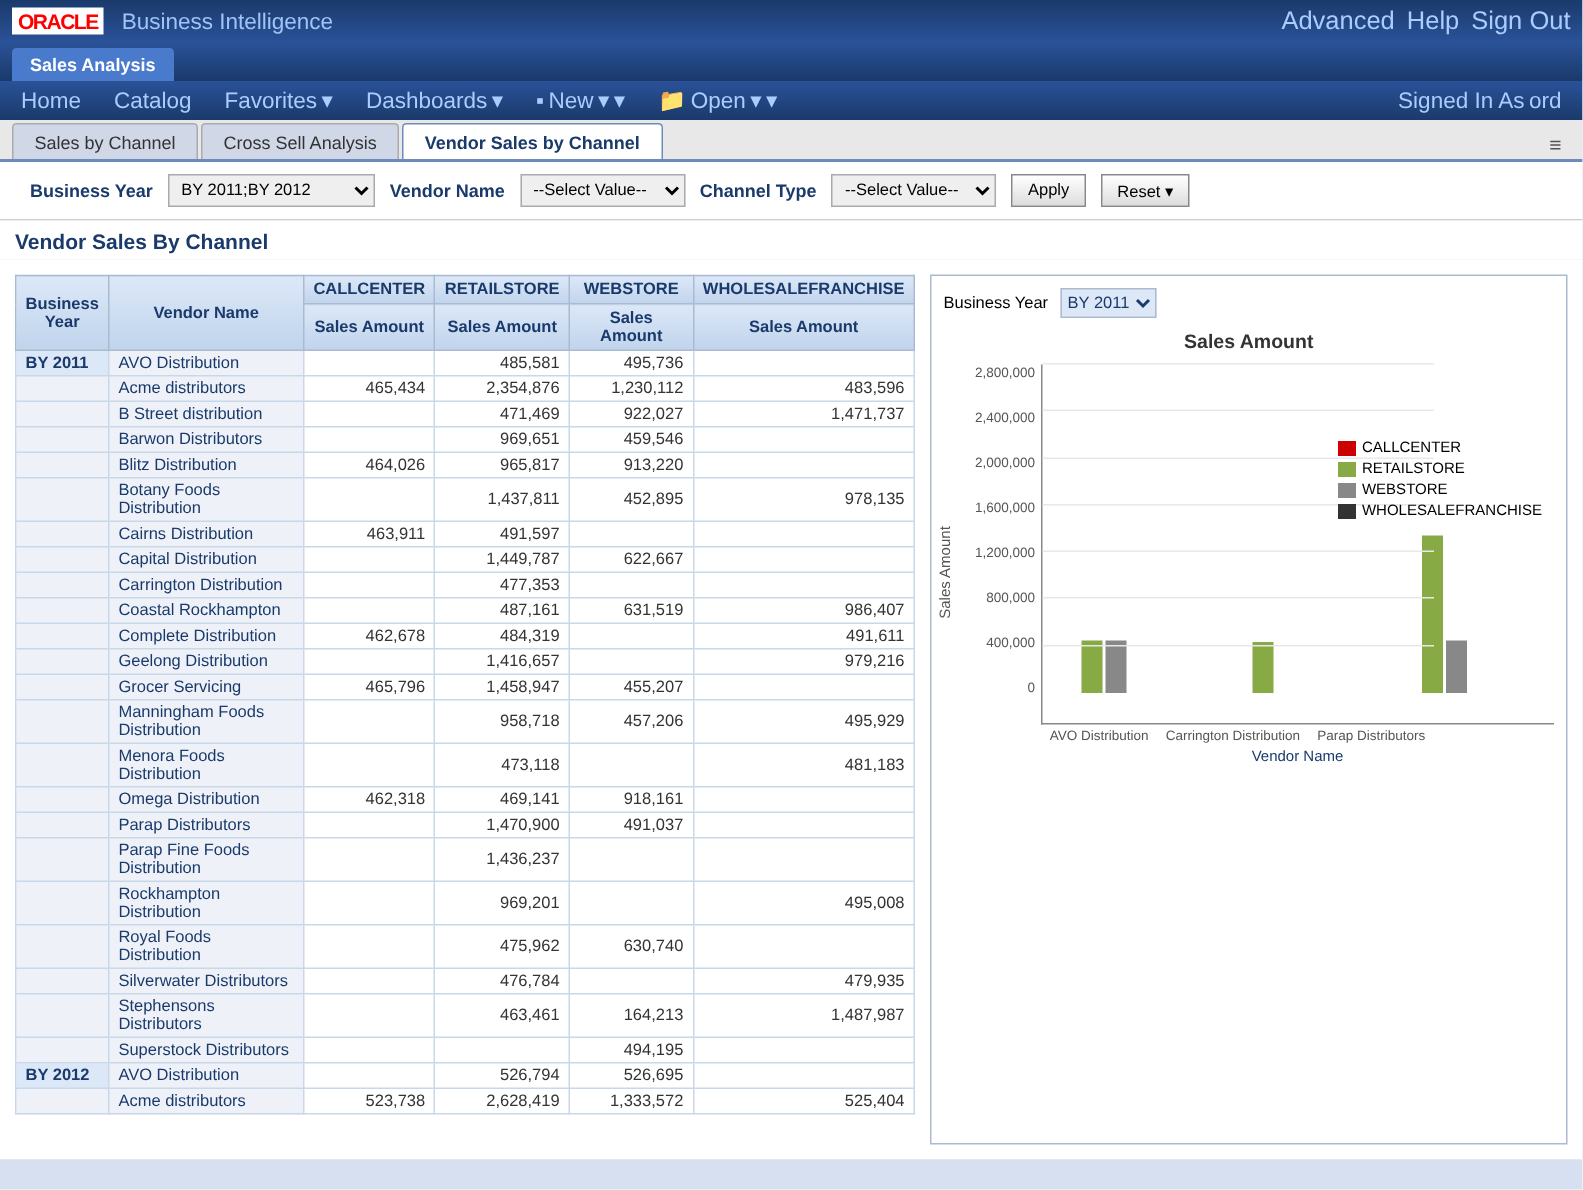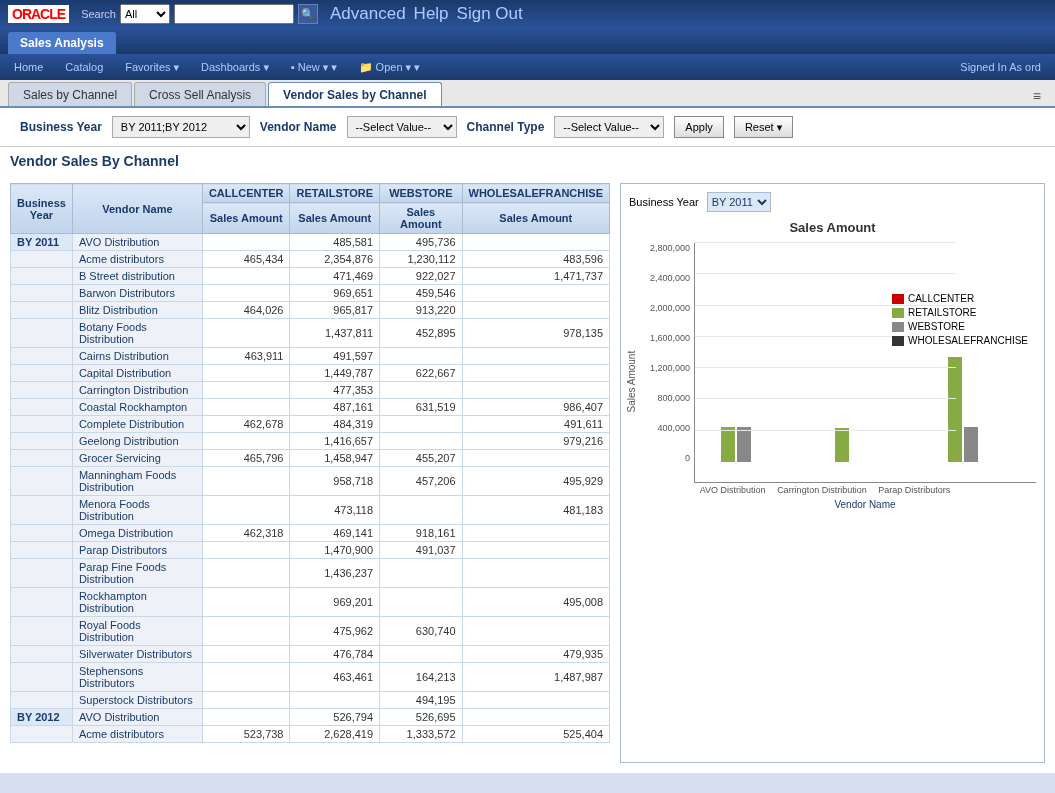--- a/index.html
+++ b/index.html
@@ -66,21 +66,21 @@
     .nav-bar {
       background: linear-gradient(to bottom, #2a5298, #1a3a6b);
       display: flex;
       align-items: center;
       height: 26px;
       padding: 0 4px;
       gap: 2px;
     }
     .nav-item {
       color: #aaccff;
-      font-size: 11px;
+      font-size: 15px;
       padding: 3px 10px;
       cursor: pointer;
       display: flex;
       align-items: center;
       gap: 3px;
     }
     .nav-dropdown::after { content: ' ▾'; }
 
     
     .module-tab {
@@ -264,28 +264,21 @@
     .legend-color {
       width: 12px;
       height: 10px;
     }
   </style>
 </head>
 <body>
 
 <div class="top-bar">
   <span class="oracle-logo">ORACLE</span>
-  <div class="search-area">
-    <span class="search-label">Search</span>
-    <select class="search-select">
-      <option>All</option>
-    </select>
-    <input class="search-input" type="text" style="">
-    <button class="search-btn">🔍</button>
-  </div>
+  <span class="bi-title">Business Intelligence</span>
   <div class="top-links">
     <span>Advanced</span>
     <span>Help</span>
     <span>Sign Out</span>
   </div>
 </div>
 
 <div style="background: linear-gradient(to bottom, #2a5298, #1a3a6b); display:flex; align-items:flex-end; padding: 4px 4px 0;">
   <div class="module-tab">Sales Analysis</div>
 </div>

